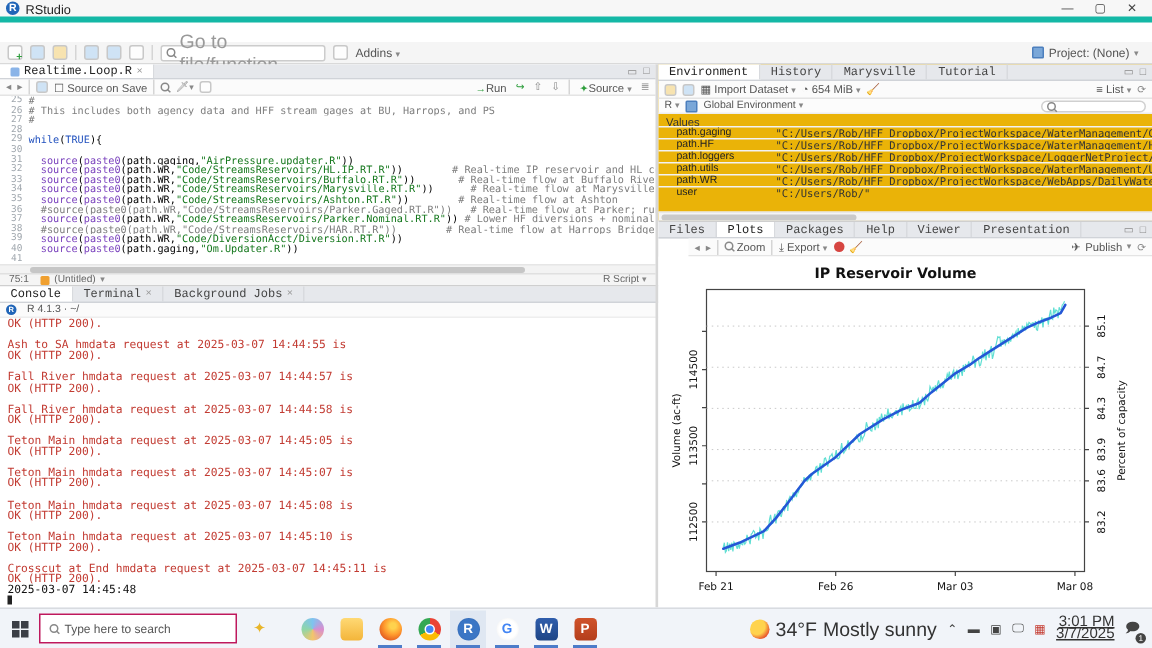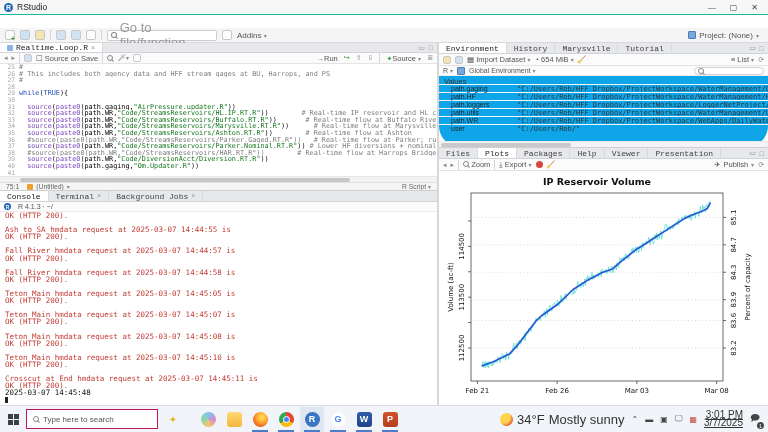--- a/index.html
+++ b/index.html
@@ -3,21 +3,21 @@
 <meta charset="utf-8">
 <style>
   html,body{margin:0;padding:0;background:#ddd;}
   *{box-sizing:border-box;}
   #screen{position:relative;width:768px;height:432px;background:#fff;overflow:hidden;
     font-family:"Liberation Sans","DejaVu Sans",sans-serif;color:#222;}
   .mono{font-family:"DejaVu Sans Mono","Liberation Mono",monospace;}
 
   
   #titlebar{position:absolute;left:0;top:0;width:768px;height:15px;background:#f7f7f7;
-    border-bottom:1px solid #14b8a6;display:flex;align-items:center;padding:0 4px;font-size:8.5px;}
+    border-bottom:4px solid #14b8a6;display:flex;align-items:center;padding:0 4px;font-size:8.5px;}
   .rlogo{width:9px;height:9px;border-radius:50%;background:#2065b8;color:#fff;font-size:7px;font-weight:bold;
     display:inline-flex;align-items:center;justify-content:center;margin-right:4px;}
   #win-controls{margin-left:auto;display:flex;gap:14px;font-size:8px;color:#444;padding-right:6px;}
   #menubar{position:absolute;left:0;top:15px;width:768px;height:13px;background:#f7f7f7;
     border-bottom:1px solid #e0e0e0;display:flex;align-items:center;font-size:8.5px;color:#333;margin-top:28px;}
   #menubar .mi{padding:0 6px;cursor:default;}
   #main-toolbar{position:absolute;left:0;top:28px;width:768px;height:15px;background:#f5f5f5;
     border-bottom:1px solid #d9d9d9;display:flex;align-items:center;gap:5px;padding:0 5px;font-size:8px;color:#555;}
   .tbi{width:10px;height:10px;border:1px solid #c8c8c8;background:#fdfdfd;border-radius:2px;display:inline-block;position:relative;}
   .tbi.green:after{content:"+";position:absolute;right:-1px;bottom:-3px;color:#2e9e3c;font-weight:bold;font-size:7px;}
@@ -67,37 +67,37 @@
   #console-out{position:absolute;left:0;top:21px;width:430px;height:192px;overflow:hidden;padding-left:5px;}
   .con-line{height:7.1px;line-height:7.1px;font-size:7.5px;white-space:pre;}
   .con-line.message{color:#c23b32;}
   .con-line.output{color:#111;}
   .caret{display:inline-block;width:3px;height:6px;background:#222;vertical-align:middle;}
   #console-vscroll{position:absolute;right:0;top:21px;width:7px;height:192px;background:#f6f6f6;}
   #console-vscroll .thumb{position:absolute;right:1px;bottom:14px;width:5px;height:26px;background:#c9c9c9;border-radius:2px;}
 
   
   #vdivider{position:absolute;left:437px;top:43px;width:2px;height:362px;background:#d7d7d7;}
-  #env-pane{position:absolute;left:439px;top:43px;width:329px;height:104px;background:#0ea5e9;border-radius:21px;}
+  #env-pane{position:absolute;left:439px;top:43px;width:329px;height:104px;background:#eab308;}
   #env-tabbar{height:11px;}
   #env-toolbar{height:12px;}
   #env-scoperow{height:10px;display:flex;align-items:center;gap:4px;background:#fcfcfc;border-bottom:1px solid #eee;
     font-size:7px;color:#555;padding:0 4px;}
   .searchbox{margin-left:auto;display:flex;align-items:center;border:1px solid #d0d0d0;border-radius:6px;
     height:8px;width:70px;font-size:6px;color:#aaa;padding:0 3px;background:#fff;}
   #env-values-label{font-size:7.5px;color:#333;padding:1px 0 1px 5px;height:8px;}
   .env-row{display:flex;font-size:7px;height:8px;line-height:8px;border-top:1px solid #f2f2f2;}
   .env-row .k{width:78px;min-width:78px;padding-left:12px;color:#222;}
   .env-row .v{flex:1;color:#333;white-space:pre;overflow:hidden;}
   #env-hscroll{position:absolute;left:0;bottom:0;width:329px;height:6px;background:#f4f4f4;border-top:1px solid #e8e8e8;}
   #env-hscroll .thumb{position:absolute;left:2px;top:1px;width:130px;height:4px;background:#c9c9c9;border-radius:2px;}
 
   #plots-pane{position:absolute;left:439px;top:147px;width:329px;height:258px;background:#fff;border-top:1px solid #cfcfcf;}
   #plots-tabbar{height:11px;}
-  #plots-toolbar{height:12px;}
+  #plots-toolbar{height:12px;margin-left:20px;}
   #plot-region{position:absolute;left:0;top:23px;width:329px;height:235px;background:#fff;padding-left:38px;}
   #plot-svg{position:absolute;left:4px;top:4px;}
   .redcirc{width:7px;height:7px;border-radius:50%;background:#d64541;display:inline-block;}
   .publish{margin-left:auto;display:flex;gap:3px;align-items:center;color:#555;}
 
   
   #taskbar{position:absolute;left:0;top:405px;width:768px;height:27px;background:#f1f4f9;
     border-top:1px solid #d8dbe0;display:flex;align-items:center;font-size:8px;color:#333;}
   #start-btn{width:26px;height:27px;display:flex;align-items:center;justify-content:center;}
   .winlogo{display:grid;grid-template-columns:5px 5px;grid-template-rows:5px 5px;gap:1px;}

